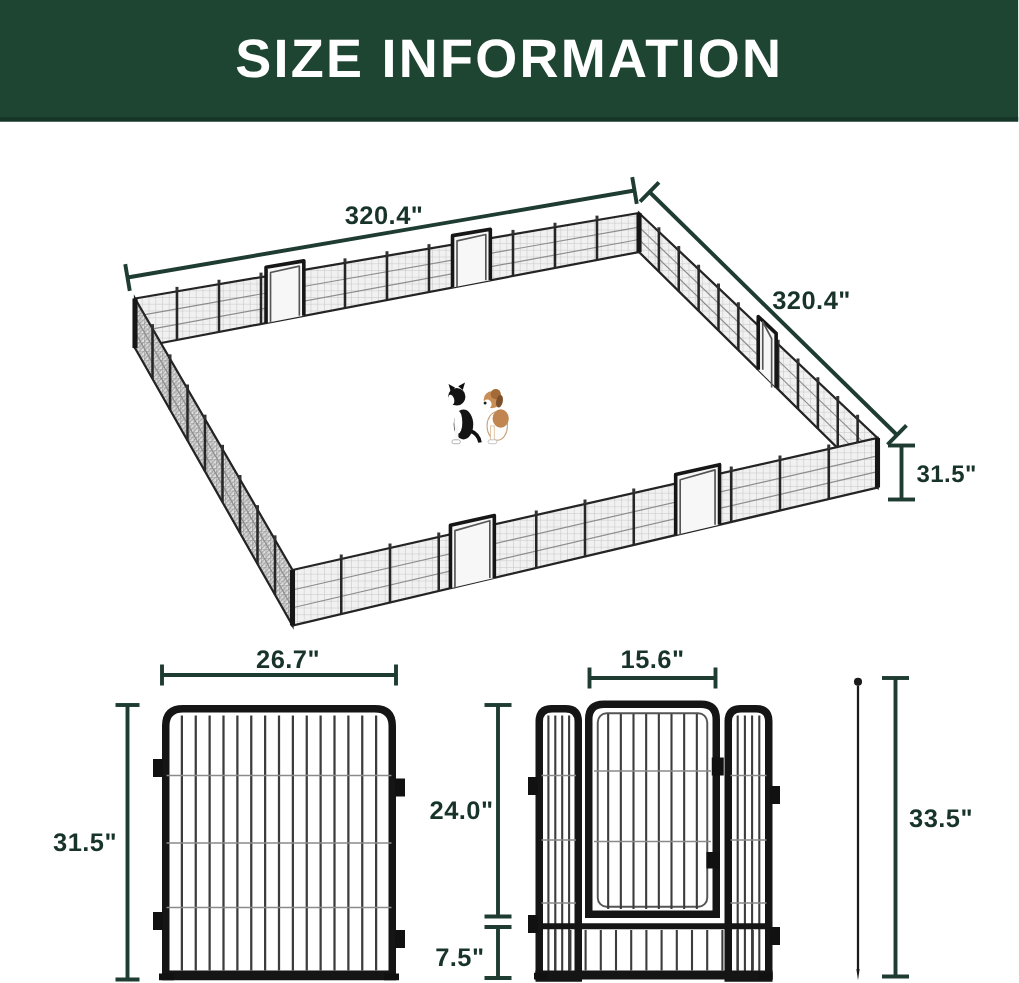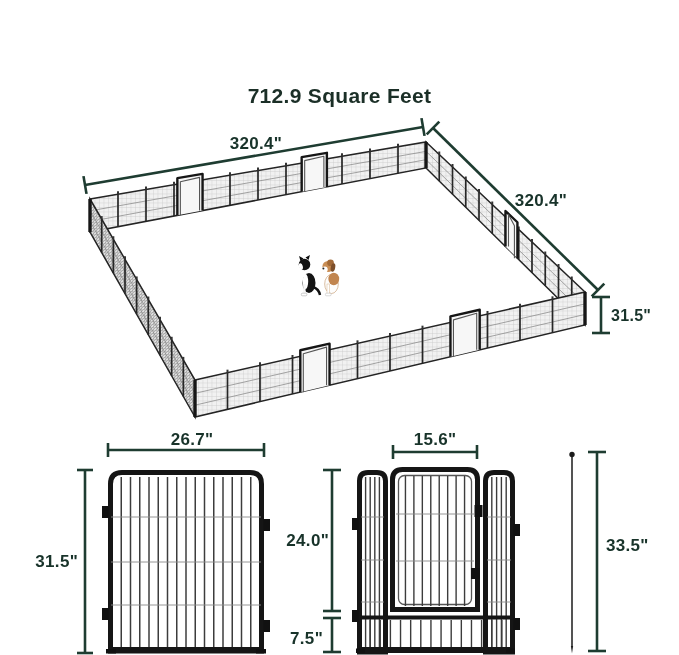--- a/index.html
+++ b/index.html
@@ -16,22 +16,24 @@
        fill:#18332a;letter-spacing:0.3px;}
   .dim.small{font-size:16px;}
   .wire{stroke:#8a8a8a;stroke-width:0.9;}
   .frame{stroke:#151515;fill:#ffffff;}
 </style>
 </head>
 <body>
 
 <div class="canvas">
 
-
-  <div class="area-title">712.9 Square Feet</div>
+  <div class="header">
+    <div class="header-title">SIZE INFORMATION</div>
+  </div>
+
 
   <svg class="diagram" width="679" height="655" viewBox="0 0 679 655">
     <defs>
       <pattern id="meshL" width="4.5" height="4.5" patternUnits="userSpaceOnUse">
         <rect width="4.5" height="4.5" fill="#f1f1f1"></rect>
         <path d="M0 0H4.5M0 0V4.5" stroke="#c6c6c6" stroke-width="0.7" fill="none"></path>
       </pattern>
       <pattern id="meshD" width="3" height="3" patternUnits="userSpaceOnUse">
         <rect width="3" height="3" fill="#dedede"></rect>
         <path d="M0 0H3M0 0V3M0 3L3 0" stroke="#9b9b9b" stroke-width="0.7" fill="none"></path>

